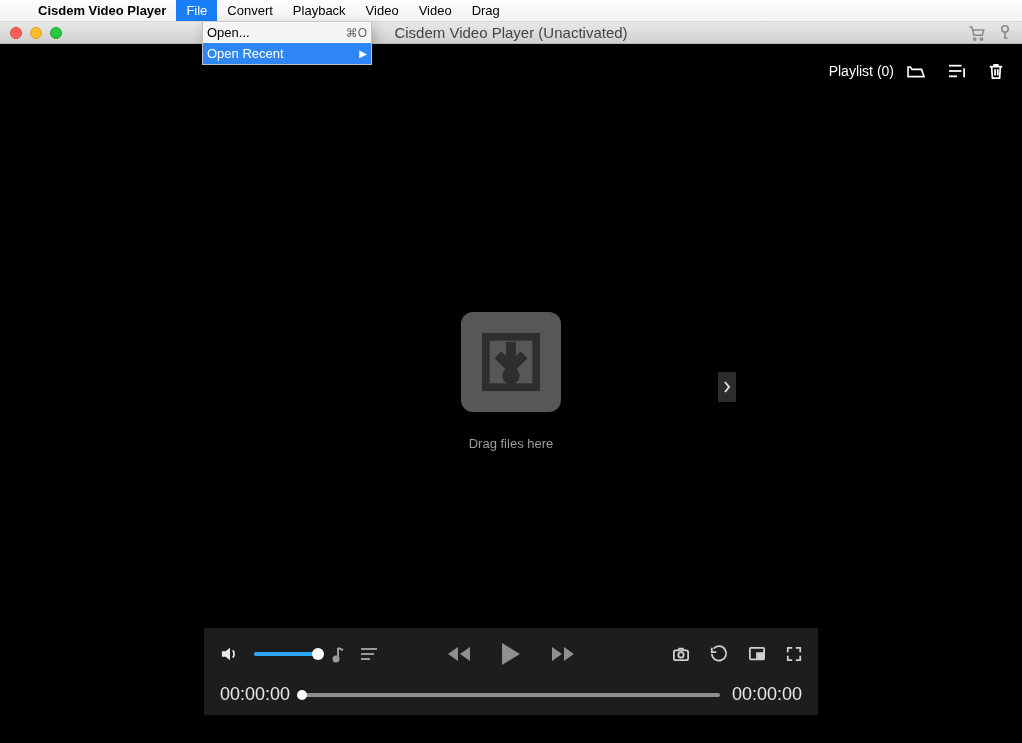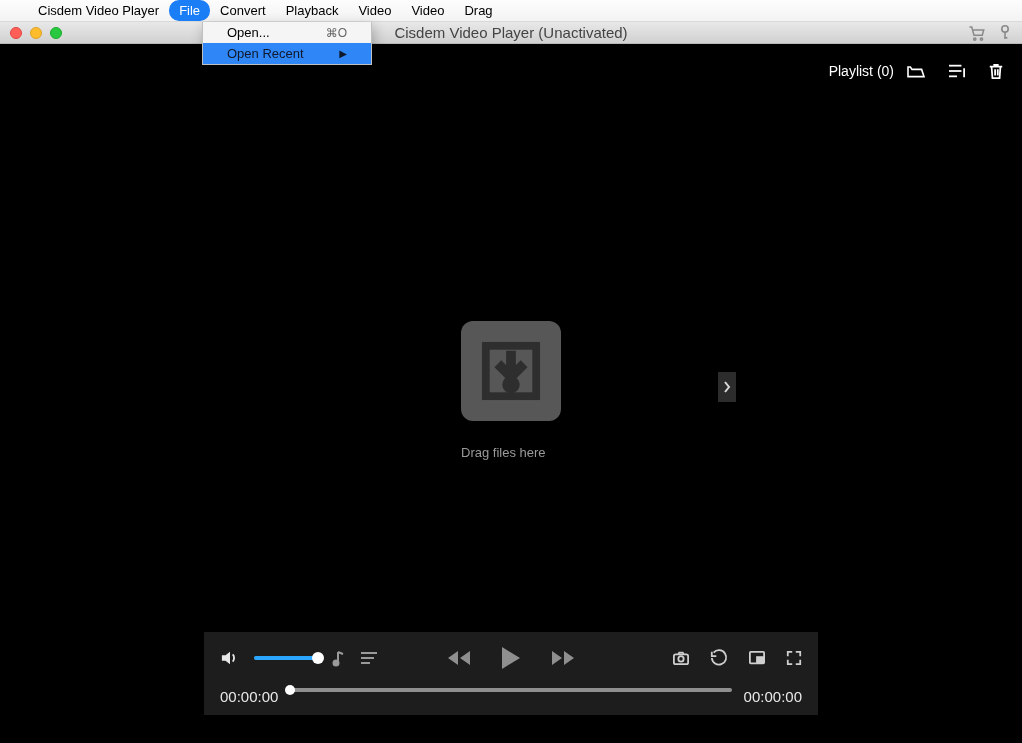--- a/index.html
+++ b/index.html
@@ -1,28 +1,28 @@
 <!DOCTYPE html>
 <html><head>
 <meta charset="utf-8">
 <style>
 * { margin: 0; padding: 0; box-sizing: border-box; font-family: -apple-system, "Helvetica Neue", Arial, sans-serif; }
 body { width: 1022px; height: 743px; background: #fff; overflow: hidden; position: relative; }
 
 
 .menubar { height: 22px; background: linear-gradient(#fdfdfd,#f3f3f3); border-bottom: 1px solid #d9d9d9; display: flex; align-items: center; font-size: 13px; color: #000; }
 .menubar .apple { width: 28px; text-align: center; font-size: 14px; }
-.menubar .app-name { font-weight: 400; padding: 0 10px; }
-.menubar .menu-item { padding: 8px 10px; height: 100%; display: flex; align-items: center; cursor: default; border-radius: 10px; }
+.menubar .app-name { font-weight: 700; padding: 0 10px; }
+.menubar .menu-item { padding: 8px 10px; height: 100%; display: flex; align-items: center; cursor: default; }
 .menubar .menu-item.active { background: #1a7ef6; color: #fff; }
 
 
 .dropdown { position: absolute; top: 22px; left: 202px; width: 170px; background: #f5f5f5; border: 1px solid #c0c0c0; border-top: none; box-shadow: 2px 4px 12px rgba(0,0,0,.25); font-size: 13px; z-index: 100; }
-.dropdown .dd-item { display: flex; align-items: center; justify-content: space-between; padding: 3px 24px; color: #000; cursor: default; }
-.dropdown .dd-item.highlight { background: #2f87f7; color: #0f172a; gap: 15px; }
+.dropdown .dd-item { display: flex; align-items: center; justify-content: space-between; padding: 3px 4px; color: #000; cursor: default; }
+.dropdown .dd-item.highlight { background: #2f87f7; color: #ffffff; gap: 15px; }
 .dropdown .dd-shortcut { color: #666; font-size: 12px; }
 .dropdown .dd-arrow { font-size: 10px; }
 
 
 .titlebar { height: 22px; background: linear-gradient(#e8e8e8,#d1d1d1); border-bottom: 1px solid #b8b8b8; display: flex; align-items: center; position: relative; }
 .traffic { display: flex; gap: 8px; margin-left: 10px; }
 .tl { width: 12px; height: 12px; border-radius: 50%; }
 .tl.red { background: #ff5f57; border: .5px solid #e0443e; }
 .tl.yellow { background: #ffbd2e; border: .5px solid #dea123; }
 .tl.green { background: #28c940; border: .5px solid #1aab29; }
@@ -32,41 +32,41 @@
 
 
 .app-body { position: absolute; top: 44px; left: 0; right: 0; bottom: 0; background: #000; color: #fff; }
 
 
 .playlist-bar { position: absolute; top: 18px; right: 18px; display: flex; align-items: center; gap: 12px; font-size: 14px; }
 .pl-icons { display: flex; gap: 22px; align-items: center; }
 .pl-icons svg { display: block; }
 
 
-.drop-zone { position: absolute; top: 277px; left: 50%; transform: translateX(-50%); text-align: left; }
+.drop-zone { position: absolute; top: 268px; left: 50%; transform: translateX(-50%); text-align: center; }
 .drop-box { width: 100px; height: 100px; border-radius: 12px; background: #575757; display: flex; align-items: center; justify-content: center; margin: 0 auto 24px; }
 .drop-caption { color: #9a9a9a; font-size: 13px; }
 
 
 .side-chevron { position: absolute; top: 328px; right: 286px; width: 18px; height: 30px; background: #2c2c2c; display: flex; align-items: center; justify-content: center; cursor: pointer; }
 .side-chevron svg { display: block; }
 
 
 .controls { position: absolute; left: 204px; right: 204px; bottom: 28px; background: #1d1d1d; padding: 12px 16px 10px; }
 .ctrl-row1 { display: flex; align-items: center; position: relative; height: 28px; }
 .left-cluster { display: flex; align-items: center; gap: 14px; }
 .vol-slider { width: 64px; height: 4px; background: #5a5a5a; border-radius: 2px; position: relative; }
 .vol-fill { position: absolute; left: 0; top: 0; bottom: 0; width: 100%; background: #2aa6ff; border-radius: 2px; }
 .vol-thumb { position: absolute; right: -6px; top: 50%; transform: translateY(-50%); width: 12px; height: 12px; background: #fff; border-radius: 50%; }
 .center-cluster { position: absolute; left: 50%; transform: translateX(-50%); display: flex; align-items: center; gap: 28px; }
 .right-cluster { margin-left: auto; display: flex; align-items: center; gap: 20px; }
 .icon { color: #cfcfcf; cursor: pointer; display: flex; }
 .icon svg { display: block; }
 
-.ctrl-row2 { display: flex; align-items: flex-start; gap: 12px; margin-top: 16px; font-size: 15px; color: #e8e8e8; }
+.ctrl-row2 { display: flex; align-items: center; gap: 12px; margin-top: 16px; font-size: 18px; color: #e8e8e8; }
 .progress { flex: 1; height: 4px; background: #8f8f8f; border-radius: 2px; position: relative; }
 .progress-thumb { position: absolute; left: 0; top: 50%; transform: translate(-50%,-50%); width: 10px; height: 10px; background: #fff; border-radius: 50%; }
 .time { font-variant-numeric: tabular-nums; }
 </style>
 </head>
 <body>
 
 <div class="menubar">
   <div class="apple"></div>
   <div class="app-name">Cisdem Video Player</div>

